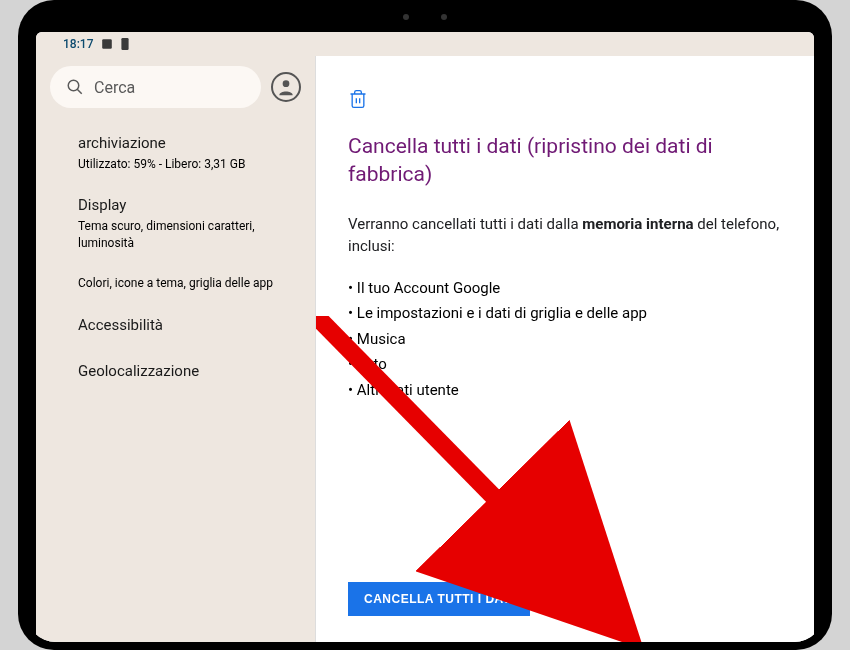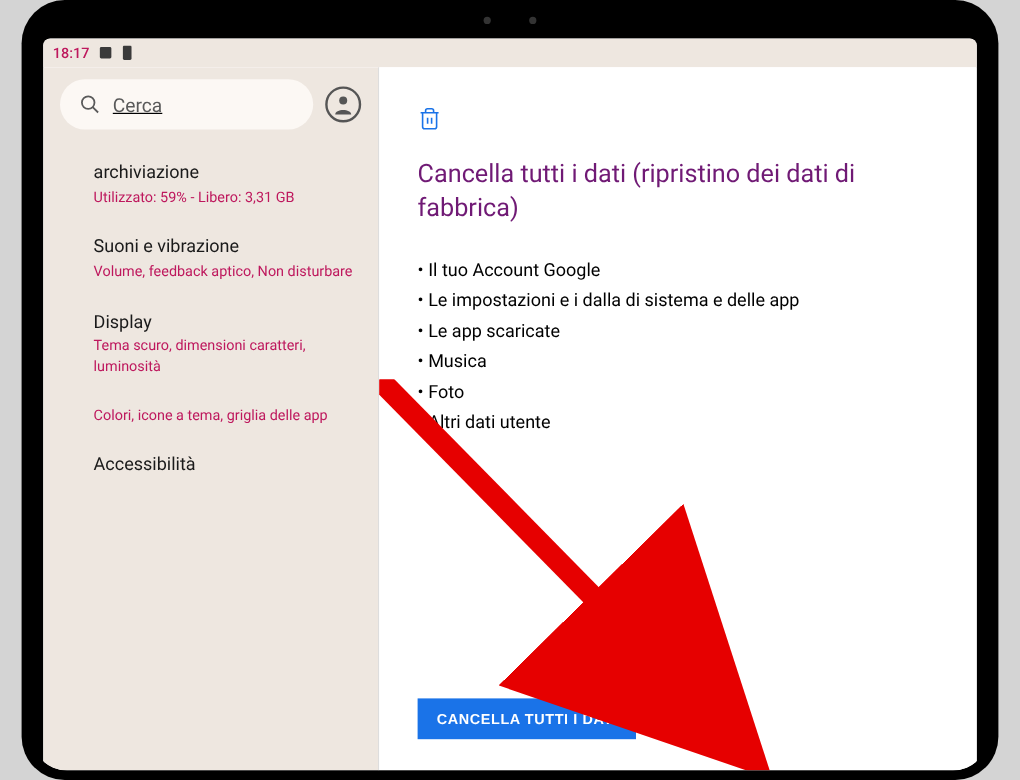--- a/index.html
+++ b/index.html
@@ -50,23 +50,23 @@
       background: #fff;
       border-radius: 6px 6px 0 0;
       display: flex;
       flex-direction: column;
       overflow: hidden;
     }
     .status-bar {
       height: 24px;
       display: flex;
       align-items: center;
-      padding: 0 8px;
+      padding: 0 27px;
       font-size: 12px;
-      color: #be185d;
+      color: #0c4a6e;
       background: #eee7e0;
     }
     .status-bar .time { font-weight: 500; margin-right: 8px; }
     .status-bar .status-icons { display: flex; gap: 6px; align-items: center; }
     .status-bar .status-icons svg { width: 12px; height: 12px; fill: #3a3a3a; }
     .content {
       flex: 1;
       display: flex;
       overflow: hidden;
     }
@@ -75,21 +75,20 @@
       background: #eee7e0;
       display: flex;
       flex-direction: column;
       border-right: 1px solid #ddd;
     }
     .search-row {
       display: flex;
       align-items: center;
       padding: 10px 14px 14px 14px;
       gap: 10px;
-      text-decoration: underline;
     }
     .search-pill {
       flex: 1;
       background: #fcf8f4;
       border-radius: 24px;
       height: 42px;
       display: flex;
       align-items: center;
       padding: 0 16px;
       gap: 10px;
@@ -117,21 +116,21 @@
       cursor: pointer;
     }
     .sidebar-item-title {
       font-size: 15px;
       color: #1a1a1a;
       margin-bottom: 2px;
       line-height: 1.3;
     }
     .sidebar-item-sub {
       font-size: 12px;
-      color: #be185d;
+      color: #000000;
       line-height: 1.4;
     }
     .main {
       flex: 1;
       background: #fff;
       padding: 32px 32px 20px 32px;
       position: relative;
       display: flex;
       flex-direction: column;
     }
@@ -226,51 +225,52 @@
                 </svg>
             </div>
           </div>
 
           <div class="sidebar-list">
             <div class="sidebar-item">
               <div class="sidebar-item-title">archiviazione</div>
               <div class="sidebar-item-sub">Utilizzato: 59% - Libero: 3,31 GB</div>
             </div>
             <div class="sidebar-item">
-              <div class="sidebar-item-title">Suoni e vibrazione</div>
-              <div class="sidebar-item-sub">Volume, feedback aptico, Non disturbare</div>
-            </div>
-            <div class="sidebar-item">
               <div class="sidebar-item-title">Display</div>
               <div class="sidebar-item-sub">Tema scuro, dimensioni caratteri, luminosità</div>
             </div>
             <div class="sidebar-item">
               <div class="sidebar-item-sub">Colori, icone a tema, griglia delle app</div>
             </div>
             <div class="sidebar-item">
               <div class="sidebar-item-title">Accessibilità</div>
+            </div>
+            <div class="sidebar-item">
+              <div class="sidebar-item-title">Geolocalizzazione</div>
             </div>
           </div>
         </div>
 
         <div class="main">
           <div class="trash-icon">
             <svg viewBox="0 0 24 24">
                 <polyline points="3 6 5 6 21 6"></polyline>
                 <path d="M8 6 L8 4 a2 2 0 0 1 2 -2 h4 a2 2 0 0 1 2 2 v2"></path>
                 <path d="M19 6 v14 a2 2 0 0 1 -2 2 H7 a2 2 0 0 1 -2 -2 V6"></path>
                 <line x1="10" y1="11" x2="10" y2="17"></line>
                 <line x1="14" y1="11" x2="14" y2="17"></line>
               </svg>
           </div>
           <h1 class="main-title">Cancella tutti i dati (ripristino dei dati di fabbrica)</h1>
+          <p class="main-desc">
+            <span>Verranno cancellati tutti i dati dalla </span><strong>memoria interna</strong><span> del telefono, inclusi:</span>
+          </p>
           <div class="bullet-list">
             <div>Il tuo Account Google</div>
-            <div>Le impostazioni e i dalla di sistema e delle app</div>
-            <div>Le app scaricate</div>
+            <div>Le impostazioni e i dati di griglia e delle app</div>
             <div>Musica</div>
             <div>Foto</div>
             <div>Altri dati utente</div>
           </div>
           <div class="action-row">
             <button class="primary-btn">CANCELLA TUTTI I DATI</button>
           </div>
 
           <svg class="red-arrow" width="480" height="340" viewBox="0 0 480 340">
             <defs>

